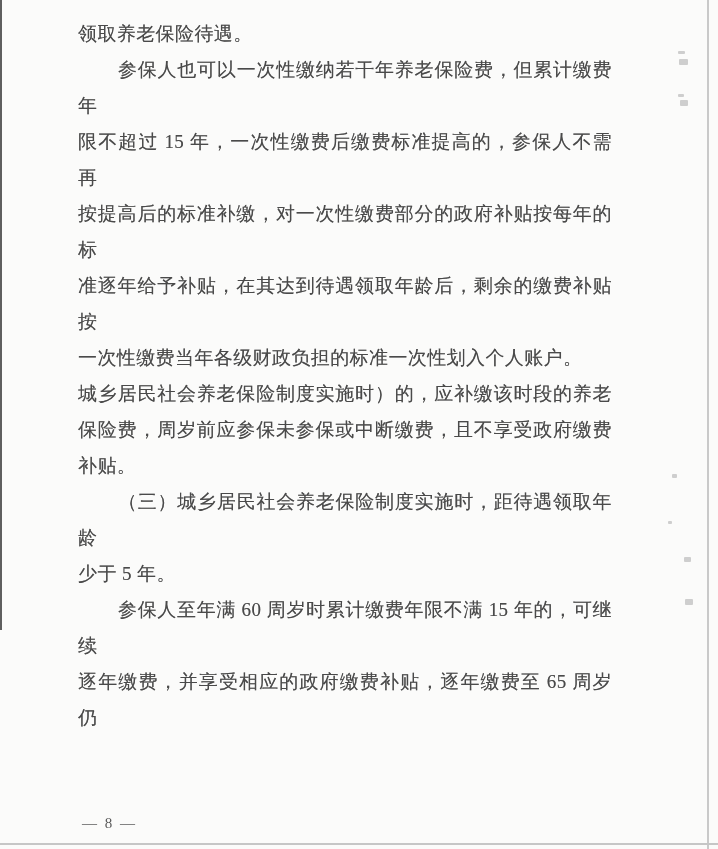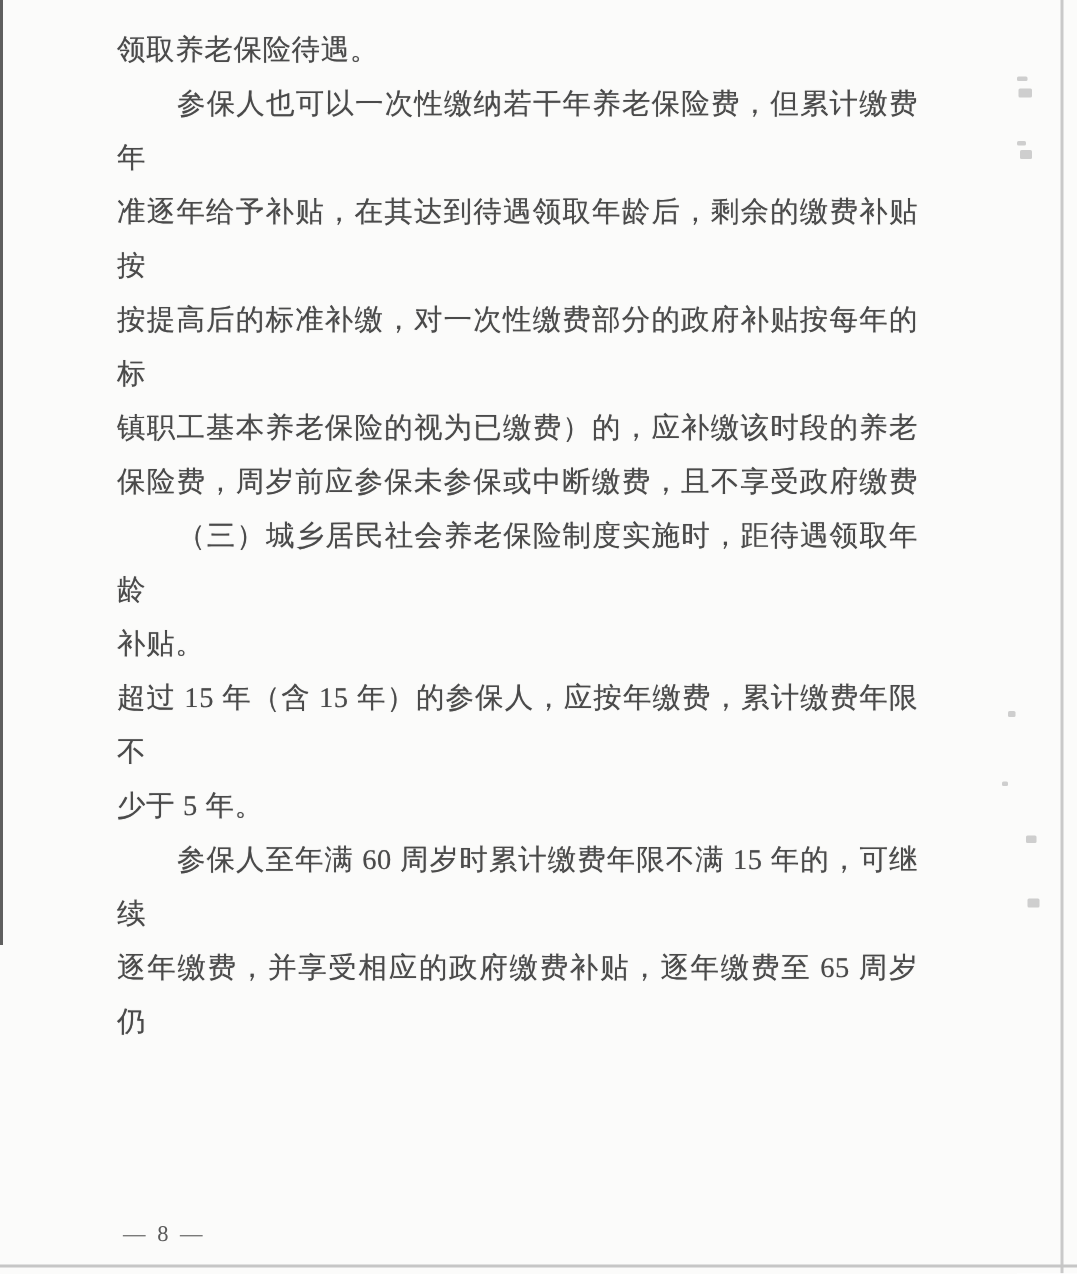--- a/index.html
+++ b/index.html
@@ -71,27 +71,28 @@
   <div class="speck" style="left:678px; top:94px; width:6px; height:3px;"></div>
   <div class="speck" style="left:680px; top:100px; width:8px; height:6px;"></div>
   <div class="speck" style="left:672px; top:474px; width:5px; height:4px;"></div>
   <div class="speck" style="left:668px; top:521px; width:4px; height:3px;"></div>
   <div class="speck" style="left:684px; top:557px; width:7px; height:5px;"></div>
   <div class="speck" style="left:685px; top:599px; width:8px; height:6px;"></div>
 
   <div class="body-text">
       <div class="line"><span class="line-text">领取养老保险待遇。</span></div>
       <div class="line indent justify"><span class="line-text">参保人也可以一次性缴纳若干年养老保险费，但累计缴费年</span></div>
+      <div class="line justify"><span class="line-text">限不超过 15 年，一次性缴费后缴费标准提高的，参保人不需再</span></div>
+      <div class="line justify"><span class="line-text">按提高后的标准补缴，对一次性缴费部分的政府补贴按每年的标</span></div>
       <div class="line justify"><span class="line-text">准逐年给予补贴，在其达到待遇领取年龄后，剩余的缴费补贴按</span></div>
-      <div class="line justify"><span class="line-text">按提高后的标准补缴，对一次性缴费部分的政府补贴按每年的标</span></div>
-      <div class="line justify"><span class="line-text">镇职工基本养老保险的视为已缴费）的，应补缴该时段的养老</span></div>
+      <div class="line"><span class="line-text">一次性缴费当年各级财政负担的标准一次性划入个人账户。</span></div>
+      <div class="line justify"><span class="line-text">城乡居民社会养老保险制度实施时）的，应补缴该时段的养老</span></div>
       <div class="line justify"><span class="line-text">保险费，周岁前应参保未参保或中断缴费，且不享受政府缴费</span></div>
+      <div class="line"><span class="line-text">补贴。</span></div>
       <div class="line indent justify"><span class="line-text">（三）城乡居民社会养老保险制度实施时，距待遇领取年龄</span></div>
-      <div class="line"><span class="line-text">补贴。</span></div>
-      <div class="line justify"><span class="line-text">超过 15 年（含 15 年）的参保人，应按年缴费，累计缴费年限不</span></div>
       <div class="line"><span class="line-text">少于 5 年。</span></div>
       <div class="line indent justify"><span class="line-text">参保人至年满 60 周岁时累计缴费年限不满 15 年的，可继续</span></div>
       <div class="line justify"><span class="line-text">逐年缴费，并享受相应的政府缴费补贴，逐年缴费至 65 周岁仍</span></div>
     </div>
 
   <div class="footer">— 8 —</div>
 
 </div>
 
 </body></html>

